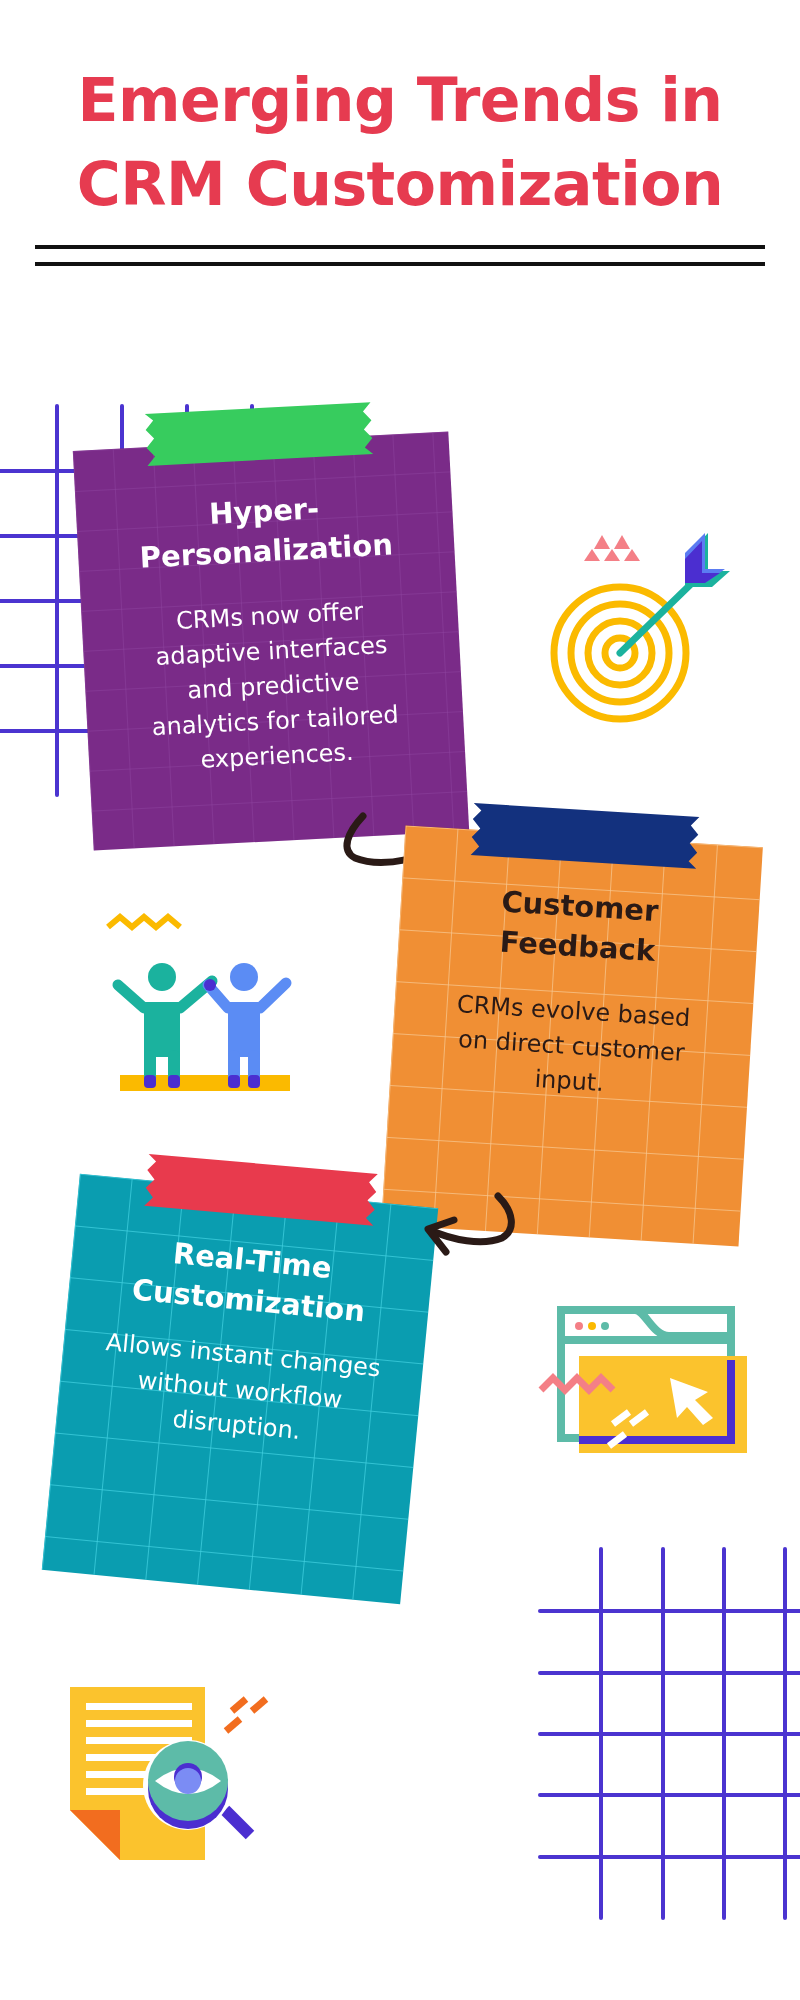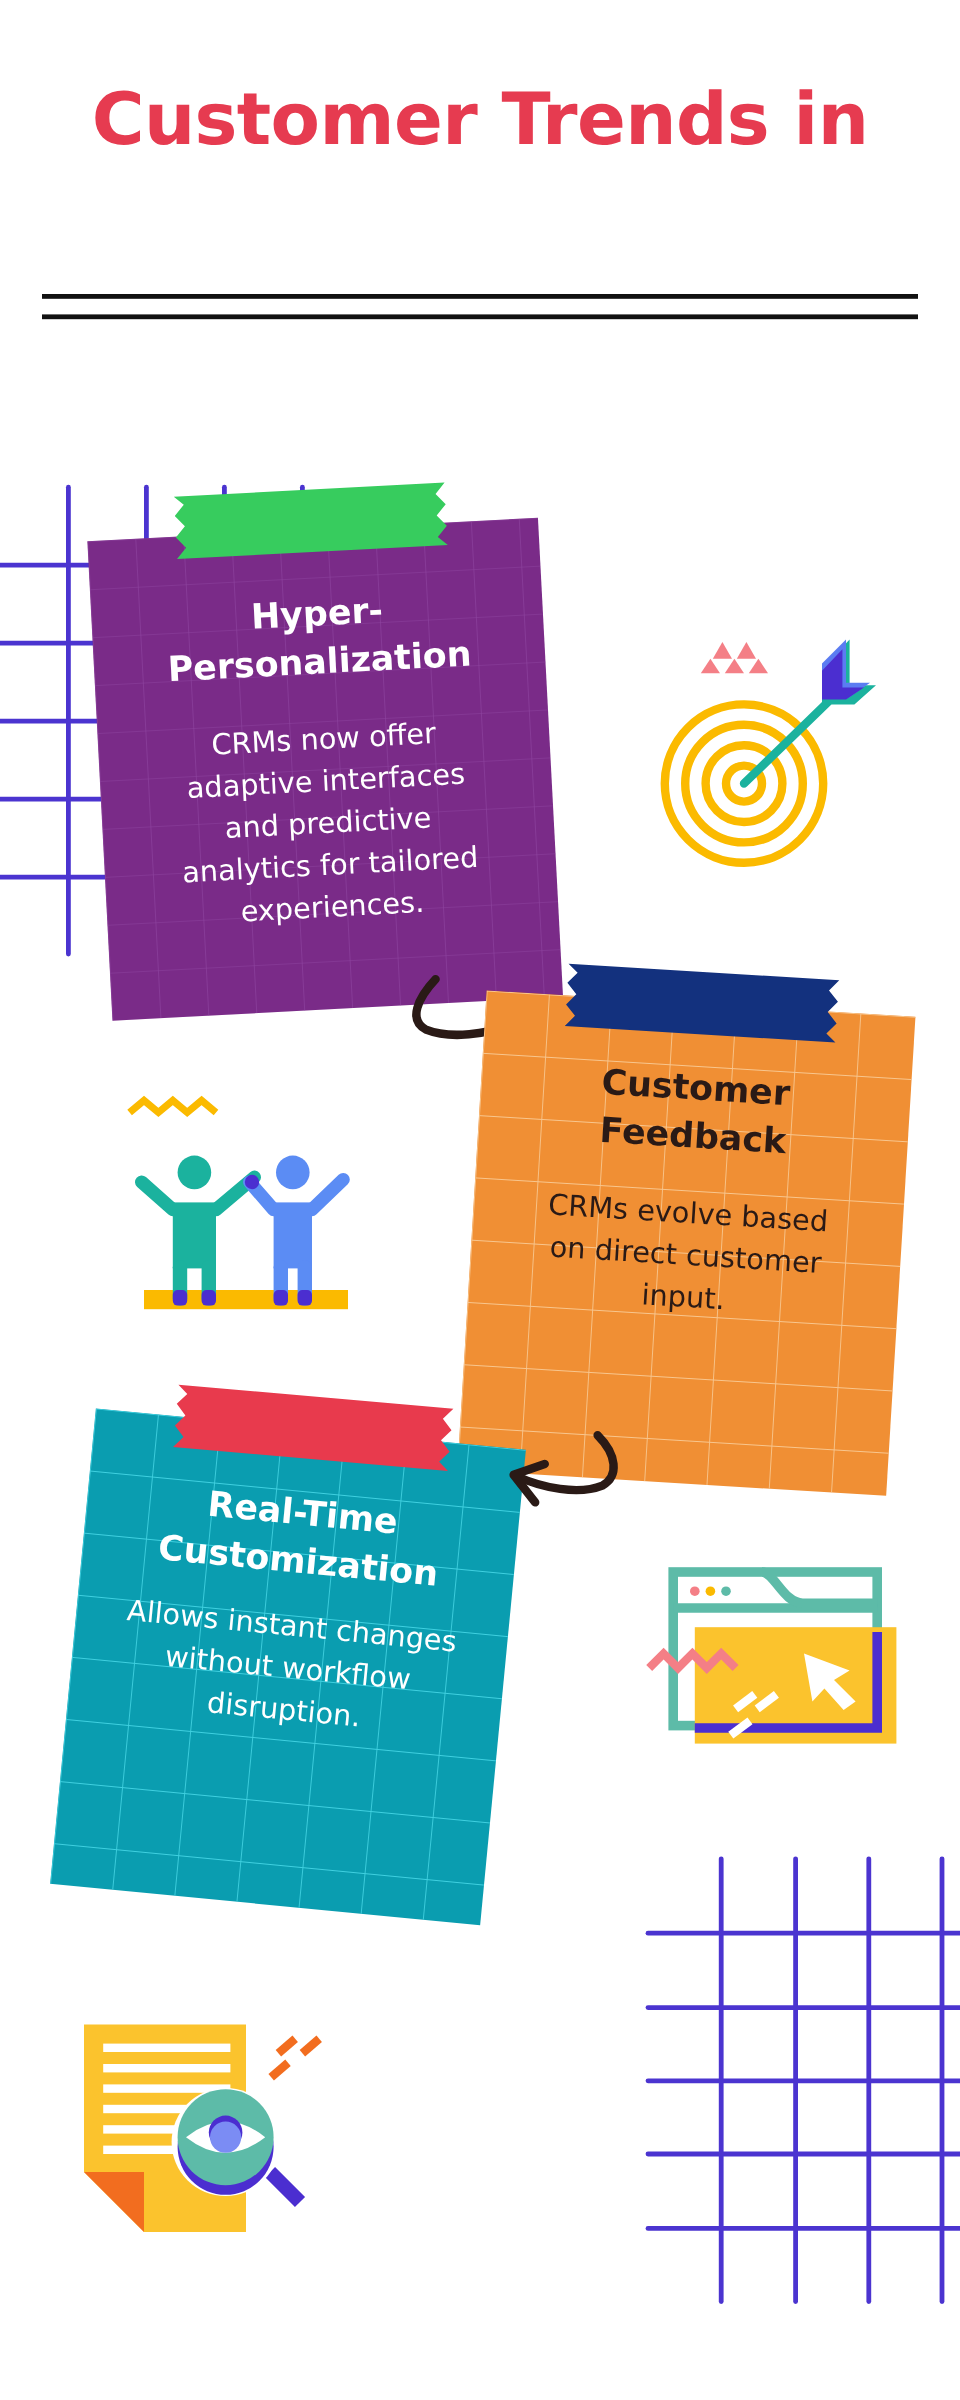--- a/index.html
+++ b/index.html
@@ -11,21 +11,22 @@
   .card .grid { position:absolute; inset:0; }
   .card h2 { margin:0; font-weight:bold; font-size:29px; line-height:40px; position:relative; }
   .card p { margin:0; font-size:24px; line-height:35px; position:relative; }
   .tape { position:absolute; }
   .arrow { position:absolute; }
 </style>
 </head>
 <body>
 
 <div class="title">
-  <div>Customer Trends in</div>
+  <div>Emerging Trends in</div>
+  <div>CRM Customization</div>
 </div>
 <div class="rule" style="top:245px;"></div>
 <div class="rule" style="top:262px;"></div>
 
 <svg class="abs" style="left:0;top:0;" width="800" height="2000">
   <g stroke="#4B34D0" stroke-width="4" stroke-linecap="round">
     <line x1="57" y1="406" x2="57" y2="795"></line>
     <line x1="122" y1="406" x2="122" y2="795"></line>
     <line x1="187" y1="406" x2="187" y2="795"></line>
     <line x1="252" y1="406" x2="252" y2="795"></line>

